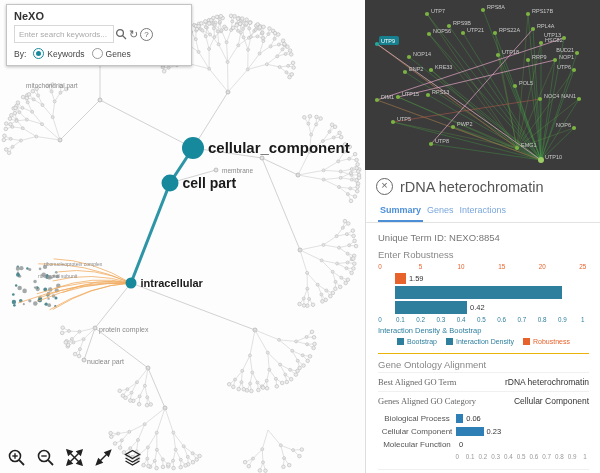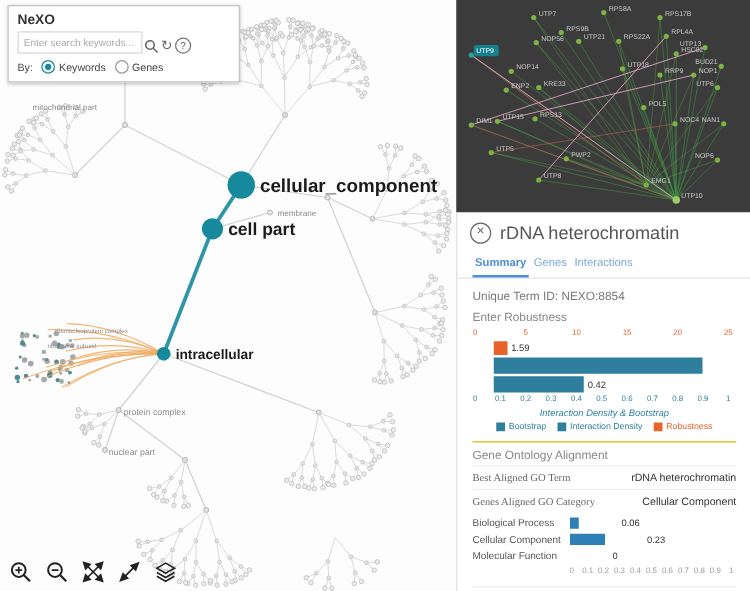--- a/index.html
+++ b/index.html
@@ -4,21 +4,21 @@
 <style>
   html,body{margin:0;padding:0;}
   #app{position:relative;width:600px;height:473px;overflow:hidden;background:#fff;
        font-family:"Liberation Sans",sans-serif;}
   
   .left-panel{position:absolute;left:0;top:0;width:365px;height:473px;background:#fdfdfd;}
   #tree-svg{position:absolute;left:0;top:0;}
   .search-card{position:absolute;left:6px;top:4px;width:170px;background:#fff;
     border:1px solid #c4c4c4;box-shadow:0 1px 3px rgba(0,0,0,.25);padding:5px 7px 6px;z-index:5;}
   .app-title{font-size:11px;font-weight:bold;color:#333;margin-bottom:3px;}
-  .search-row{display:flex;align-items:flex-end;gap:0;}
+  .search-row{display:flex;align-items:center;gap:0;}
   .search-row input{width:90px;height:14px;font-size:8px;border:1px solid #d8d8d8;
     padding:1px 4px;color:#444;outline:none;font-family:"Liberation Sans",sans-serif;}
   .search-row input::placeholder{color:#aaa;}
   .sicon{width:13px;height:13px;display:inline-flex;align-items:center;justify-content:center;
     color:#666;font-size:11px;cursor:pointer;}
   .help-circle{width:11px;height:11px;border:1px solid #777;border-radius:50%;font-size:8px;
     display:inline-flex;align-items:center;justify-content:center;color:#666;}
   .by-row{display:flex;align-items:center;gap:7px;font-size:8.5px;color:#444;margin-top:5px;}
   .radio{display:inline-flex;align-items:center;gap:3px;cursor:pointer;justify-content:flex-end;}
   .radio .dot{width:9px;height:9px;border:1px solid #999;border-radius:50%;display:inline-block;
@@ -43,30 +43,30 @@
   .tab.active{color:#4c8fd6;border-bottom:2px solid #4c8fd6;font-weight:bold;}
   .detail-body{padding:6px 12px 0;}
   .term-id{font-size:9.5px;color:#777;margin:3px 0 6px;}
   .sec-title{font-size:9.5px;color:#888;margin:2px 0 3px;}
   .sec-title2{font-size:9.5px;color:#888;margin:8px 0 2px;border-top:1px solid #eab308;padding-top:5px;}
   .ticks{position:relative;height:8px;font-size:6.3px;}
   .ticks span{position:absolute;top:0;transform:translateX(-50%);}
   .bar-row{display:flex;align-items:center;margin:2px 17px;}
   .hbar{flex:0 0 auto;}
   .bar-label{font-size:7.5px;color:#333;margin-left:3px;}
-  .axis-label{font-size:7.5px;color:#2e7f9e;text-align:center;margin-top:2px;font-style:italic;}
+  .axis-label{font-size:7.5px;color:#2e7f9e;text-align:left;margin-top:2px;}
   .legend{display:flex;justify-content:center;gap:9px;margin-top:3px;}
   .legend-item{display:flex;align-items:center;gap:3px;font-size:7px;}
   .legend-swatch{width:7px;height:7px;display:inline-block;}
   .go-row{display:flex;justify-content:space-between;padding:4px 0;border-top:1px solid #f0f0f0;
     font-size:8.5px;}
   .go-row .k{color:#666;font-family:Liberation Serif, serif;} .go-row .v{color:#333;text-align:right;}
   .go-chart-row{display:flex;align-items:center;margin:4px 0;}
-  .go-chart-row .lbl{flex:0 0 78px;font-size:8px;color:#555;}
-  .go-chart-row .barwrap{flex:1;display:flex;align-items:center;gap:31px;}
+  .go-chart-row .lbl{flex:0 0 78px;font-size:8px;color:#555;text-align:center;}
+  .go-chart-row .barwrap{flex:1;display:flex;align-items:center;}
   .bottom-title{font-size:10.5px;color:#666;margin-top:8px;border-top:1px solid #f0f0f0;padding-top:6px;}
 </style>
 </head>
 <body>
 
 <div id="app">
 
   <div class="left-panel">
     <svg id="tree-svg" width="365" height="473">
         <line x1="193" y1="148" x2="228" y2="92" stroke="#d2d2d2" stroke-width="1"></line>

